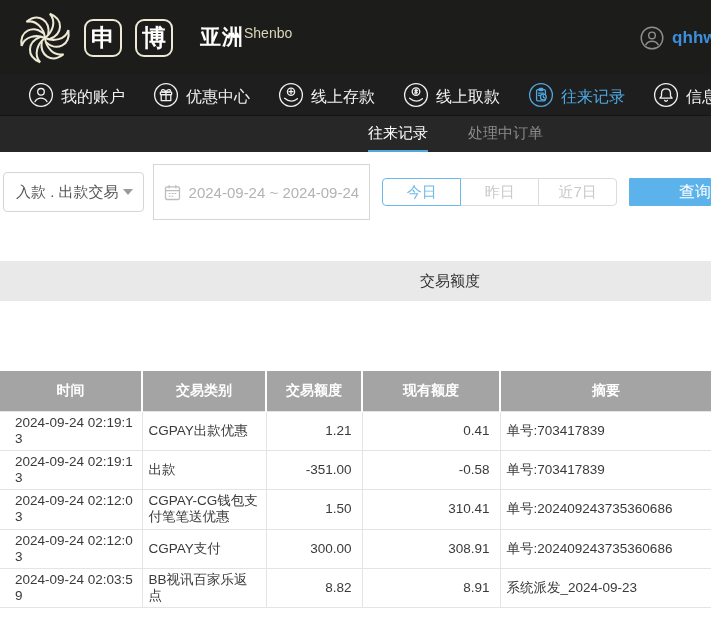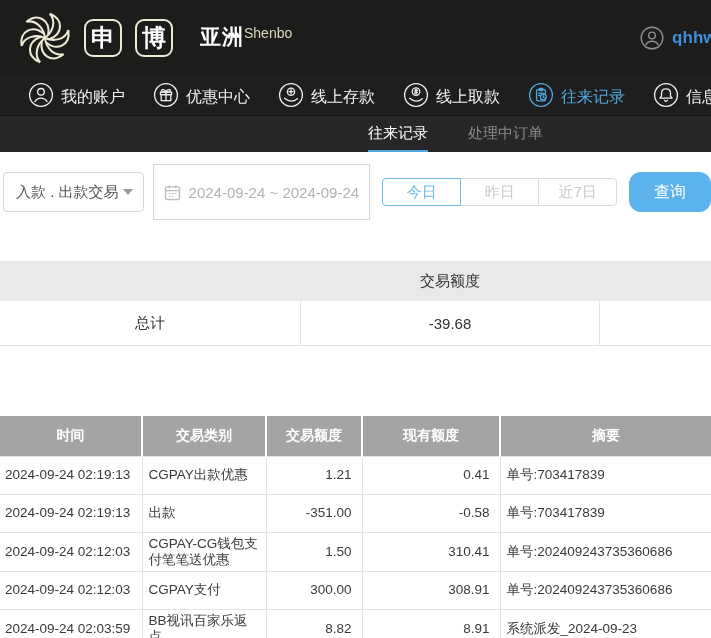--- a/index.html
+++ b/index.html
@@ -49,23 +49,23 @@
   .date-input { margin-left:9px; width:224px; height:56px; border:1px solid #d5d5d5;
     border-radius:0; display:flex; align-items:center; gap:8px; padding:0 10px;
     color:#b3b3b3; font-size:15px; cursor:pointer; white-space:nowrap; }
   .qgroup { display:flex; margin-left:12px; }
   .qbtn { width:79px; height:28px; background:#fff; border:1px solid #dcdcdc;
     color:#c9c9c9; font-size:15px; cursor:pointer; margin-left:-1px; position:relative;
     font-family:inherit; }
   .qbtn:first-child { border-radius:4px 0 0 4px; margin-left:0; }
   .qbtn:last-child { border-radius:0 4px 4px 0; }
   .qbtn.active { border-color:#6db9e9; color:#6db9e9; z-index:2; }
-  .search-btn { margin-left:12px; width:92px; height:40px; border:none; border-radius:12px;
+  .search-btn { margin-left:12px; width:92px; height:28px; border:none; border-radius:1px;
     background:var(--button-blue,#5cb2ea); color:#fff; font-size:16px; cursor:pointer;
-    font-family:inherit; }
+    font-family:inherit;text-align:right; }
 
   
   .summary { margin-top:19px; }
   .summary-head { display:flex; height:40px; background:#e9e9e9; align-items:center; }
   .summary-row { display:flex; height:45px; background:#fff; align-items:stretch;
     border-bottom:1px solid #e3e3e3; }
   .sc { display:flex; align-items:center; justify-content:center; font-size:15px;
     color:#333; }
   .c1 { width:300px; } .c2 { width:300px; } .c3 { flex:1; }
   .summary-row .c2 { border-left:1px solid #e3e3e3; border-right:1px solid #e3e3e3; }
@@ -73,21 +73,21 @@
   
   .records { margin-top:70px; }
   table { width:711px; border-collapse:collapse; table-layout:fixed; }
   thead th { background:var(--table-header-bg,#a4a4a4); color:#fff; font-size:14px;
     font-weight:600; height:40px; border-left:2px solid #fff; }
   thead th:first-child { border-left:none; }
   tbody td { font-size:13.5px; color:#3a3a3a; height:38px; line-height:1.2;
     border-bottom:1px solid #e4e4e4; border-left:1px solid #e4e4e4; padding:3px 6px;
     vertical-align:middle; word-break:break-all; }
   tbody tr:first-child td { border-top:1px solid #e4e4e4; }
-  tbody td:first-child { border-left:none; padding-left:5px; }
+  tbody td:first-child { border-left:none; padding-left:15px; }
   td.al { text-align:left; } td.ar { text-align:right; padding-right:10px; }
   td.note { }
 </style>
 </head>
 <body>
 
 <div class="app">
 
   <header class="top-header">
     <div class="logo">
@@ -214,25 +214,20 @@
       </div>
     <button class="search-btn">查询</button>
   </div>
 
   <section class="summary">
     <div class="summary-head">
       <div class="sc c1"></div>
       <div class="sc c2">交易额度</div>
       <div class="sc c3"></div>
     </div>
-    <div class="summary-row">
-      <div class="sc c1">总计</div>
-      <div class="sc c2">-39.68</div>
-      <div class="sc c3"></div>
-    </div>
   </section>
 
   <section class="records">
     <table>
       <colgroup id="cols">
           <col style="width: 142px;">
           <col style="width: 124px;">
           <col style="width: 96px;">
           <col style="width: 138px;">
           <col style="width: 211px;">

